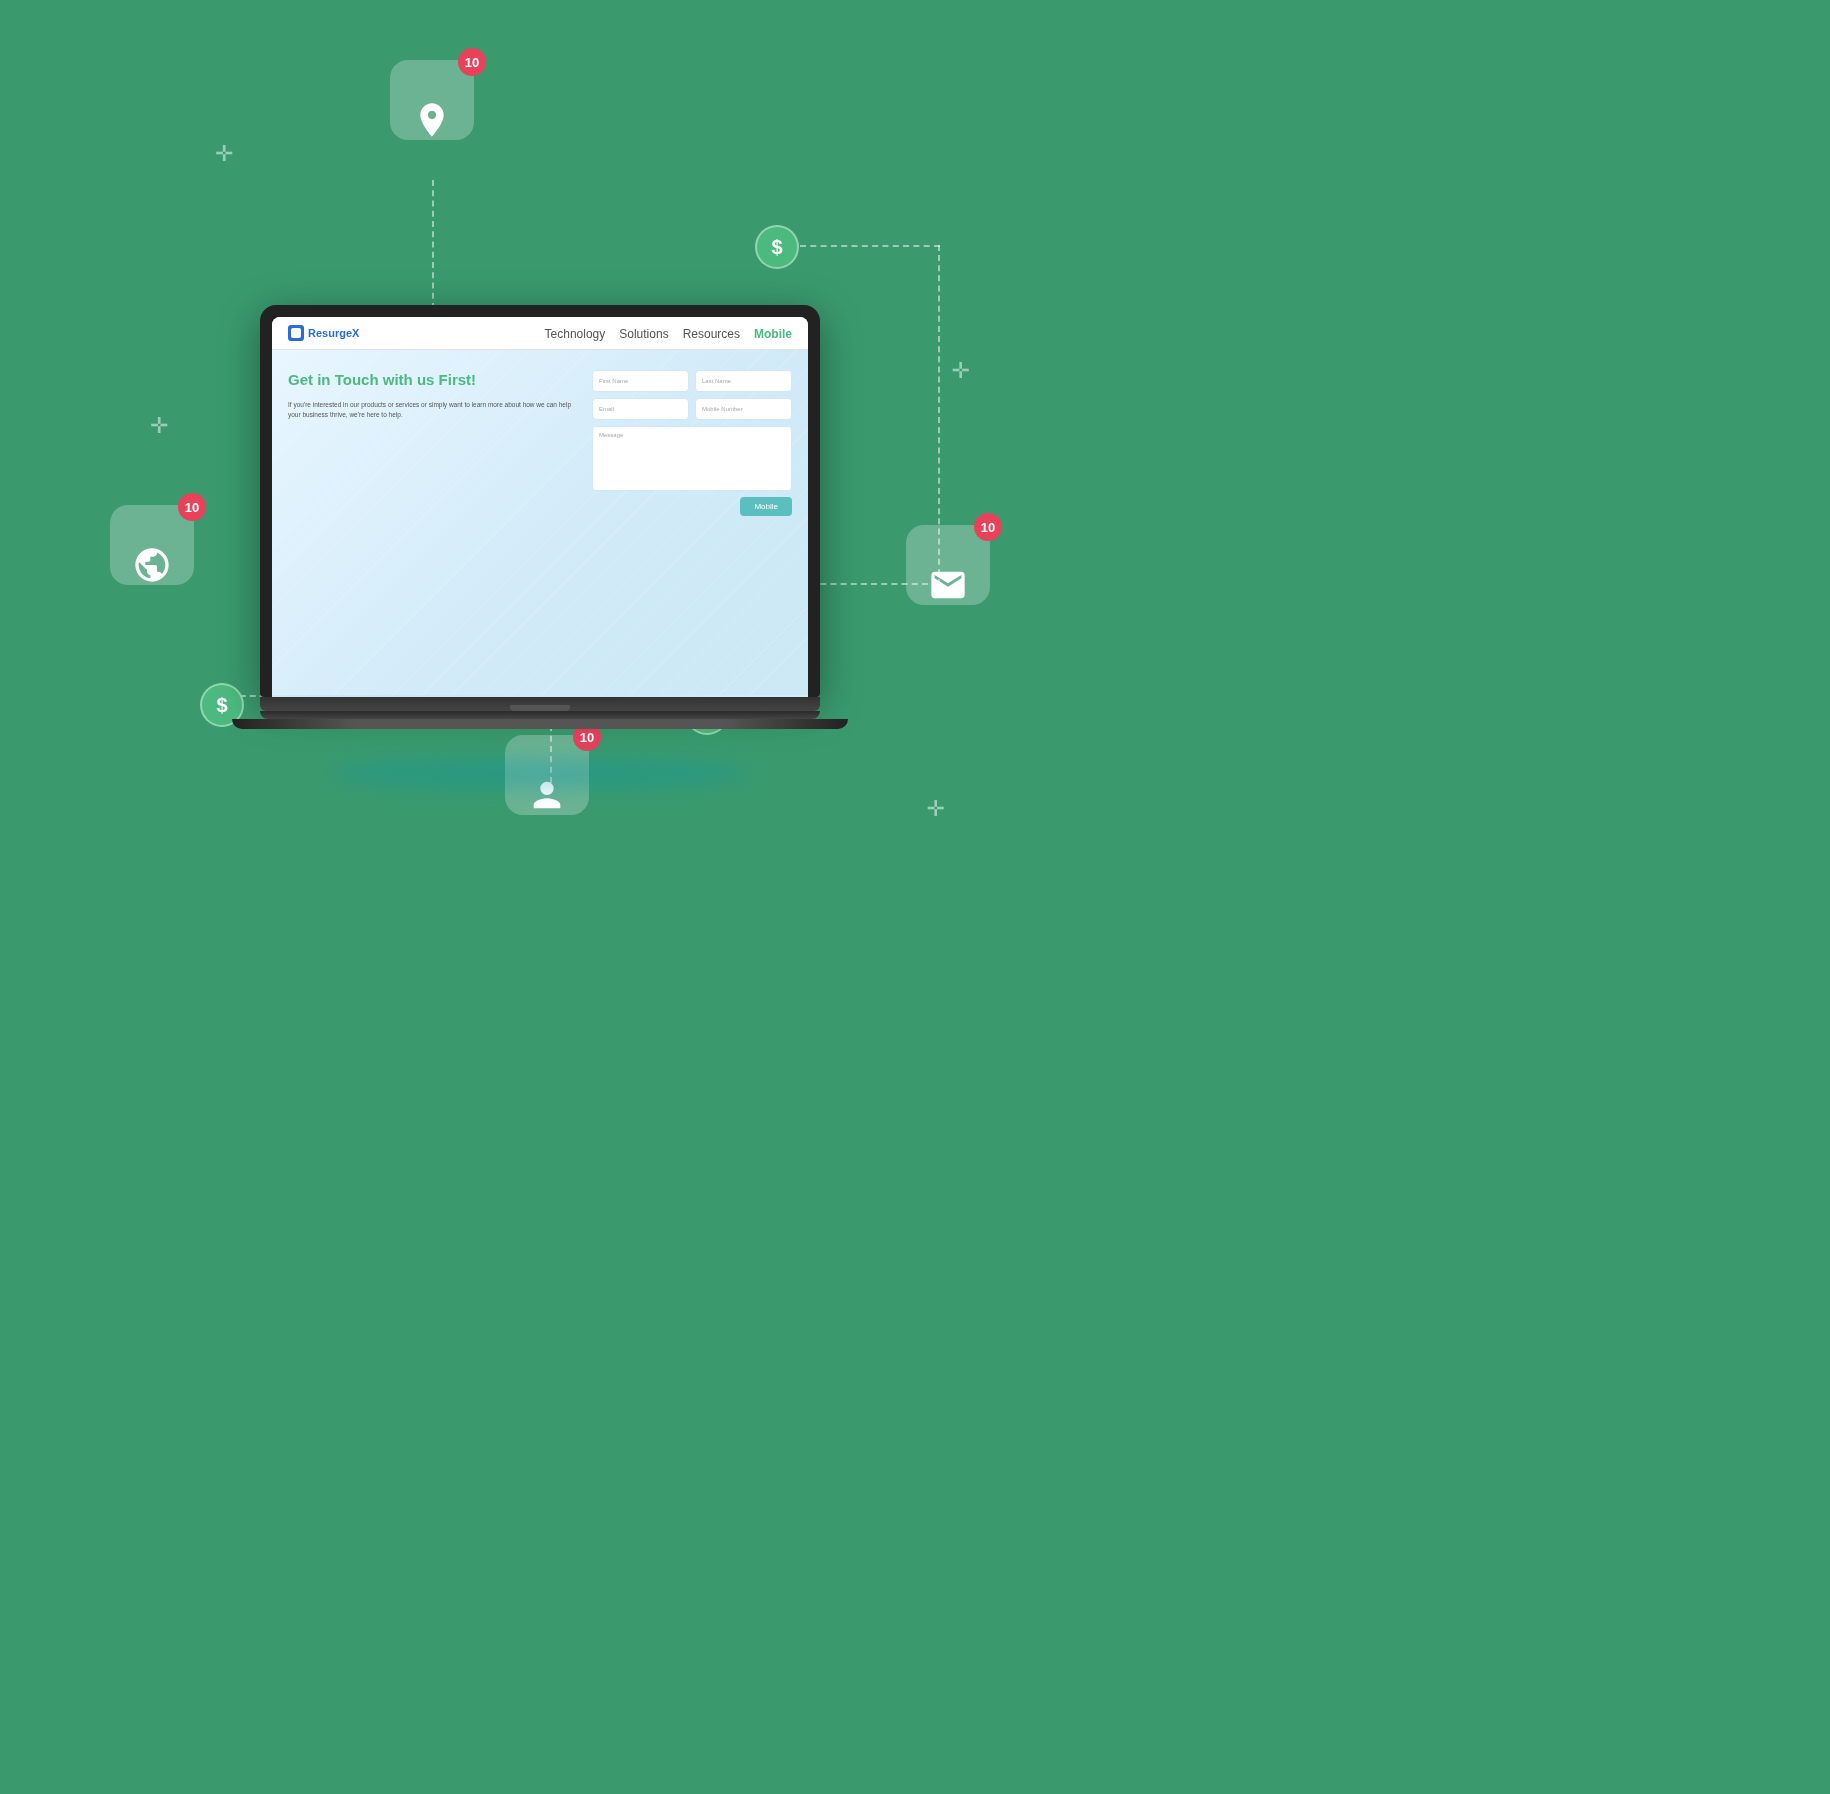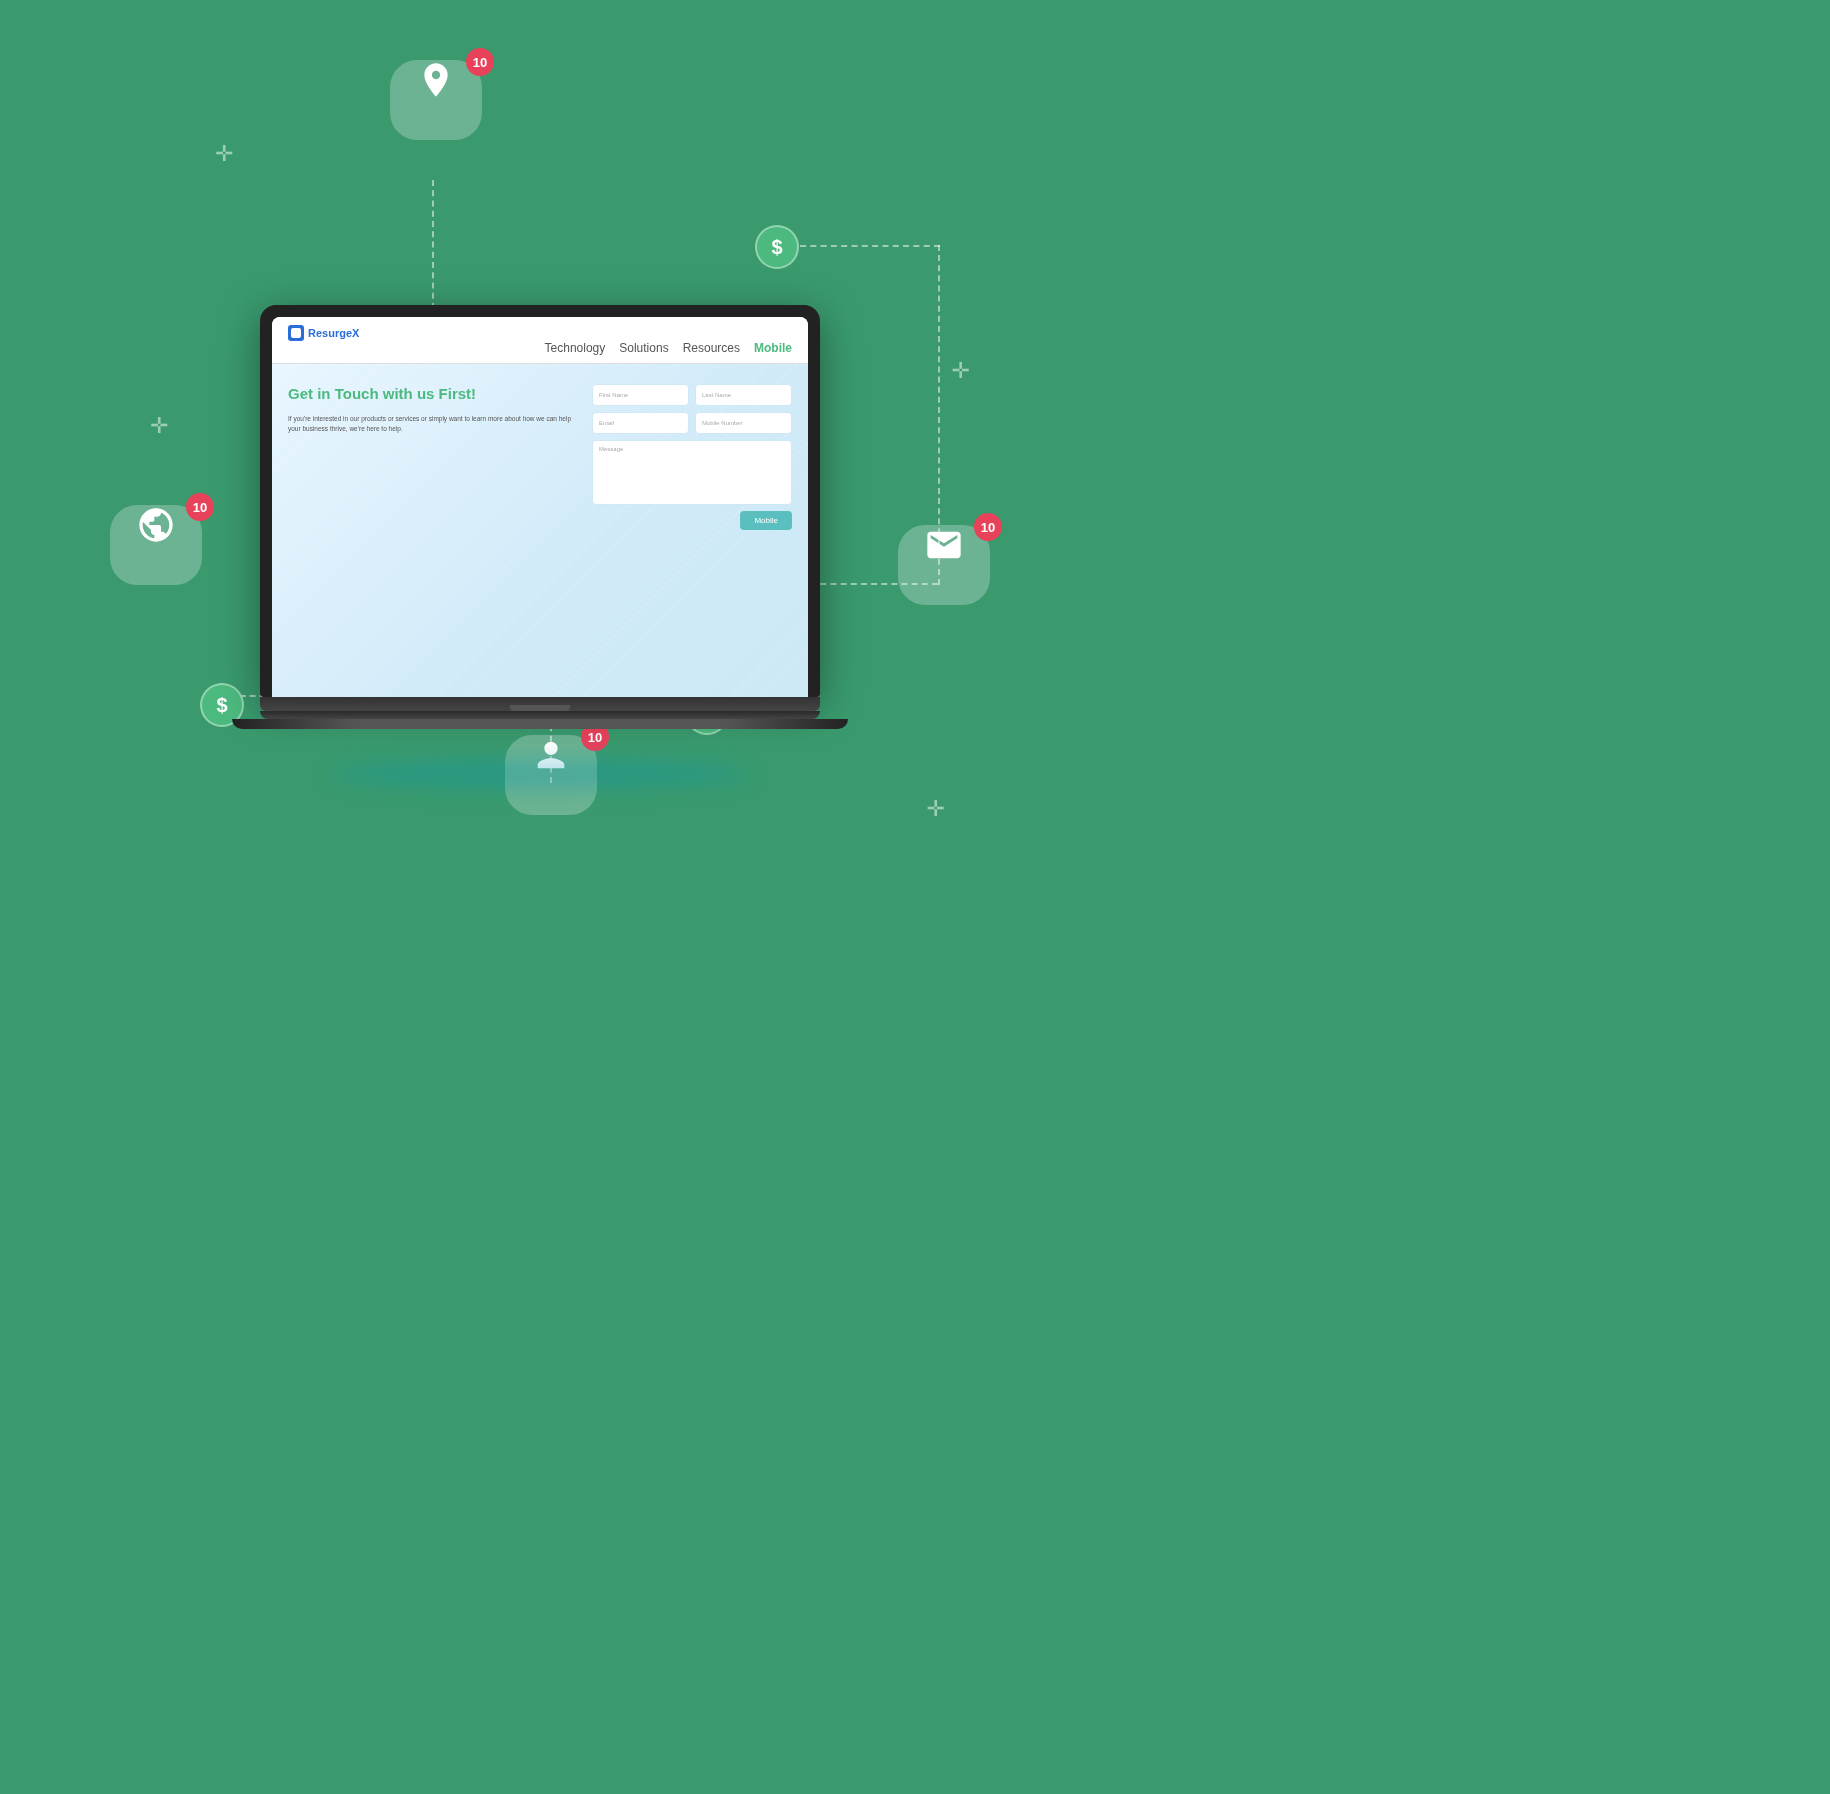--- a/index.html
+++ b/index.html
@@ -31,26 +31,26 @@
     .dashed-line-v {
       position: absolute;
       border: none;
       border-left: 2px dashed rgba(255,255,255,0.5);
       z-index: 1;
     }
 
     
     .icon-box {
       position: absolute;
-      width: 92px;
+      width: 84px;
       height: 80px;
       background: rgba(255,255,255,0.25);
-      border-radius: 27px;
-      display: flex;
-      align-items: flex-start;
+      border-radius: 18px;
+      display: flex;
+      align-items: flex-end;
       justify-content: center;
       z-index: 10;
     }
     .icon-box svg {
       width: 40px;
       height: 40px;
       fill: white;
     }
     .badge {
       position: absolute;
@@ -122,25 +122,24 @@
       border-radius: 8px 8px 0 0;
       width: 100%;
       height: 380px;
       overflow: hidden;
       position: relative;
     }
 
     
     .website-nav {
       display: flex;
-      align-items: flex-start;
+      align-items: flex-end;
       padding: 8px 16px;
       background: white;
       border-bottom: 1px solid #e0e0e0;
-      flex-direction: column;
     }
     .website-logo {
       display: flex;
       align-items: center;
       gap: 4px;
       font-size: 11px;
       font-weight: bold;
       color: #2a6dd9;
     }
     .website-logo .logo-icon {

